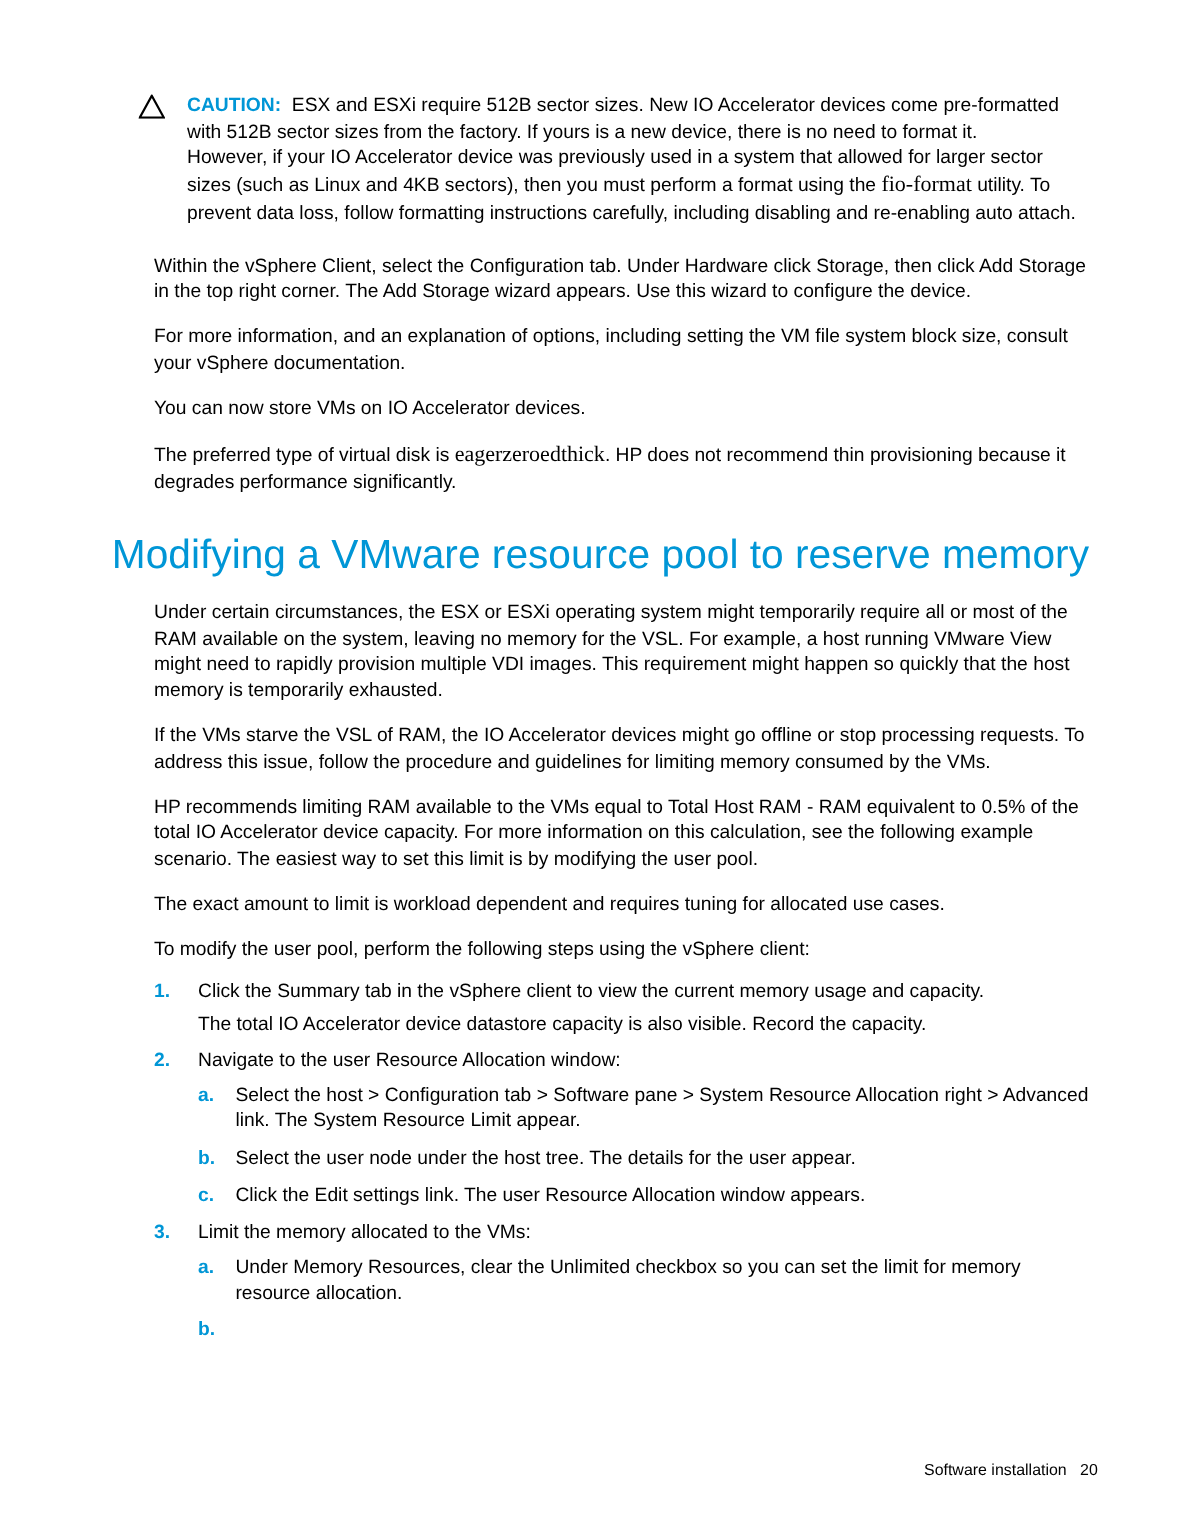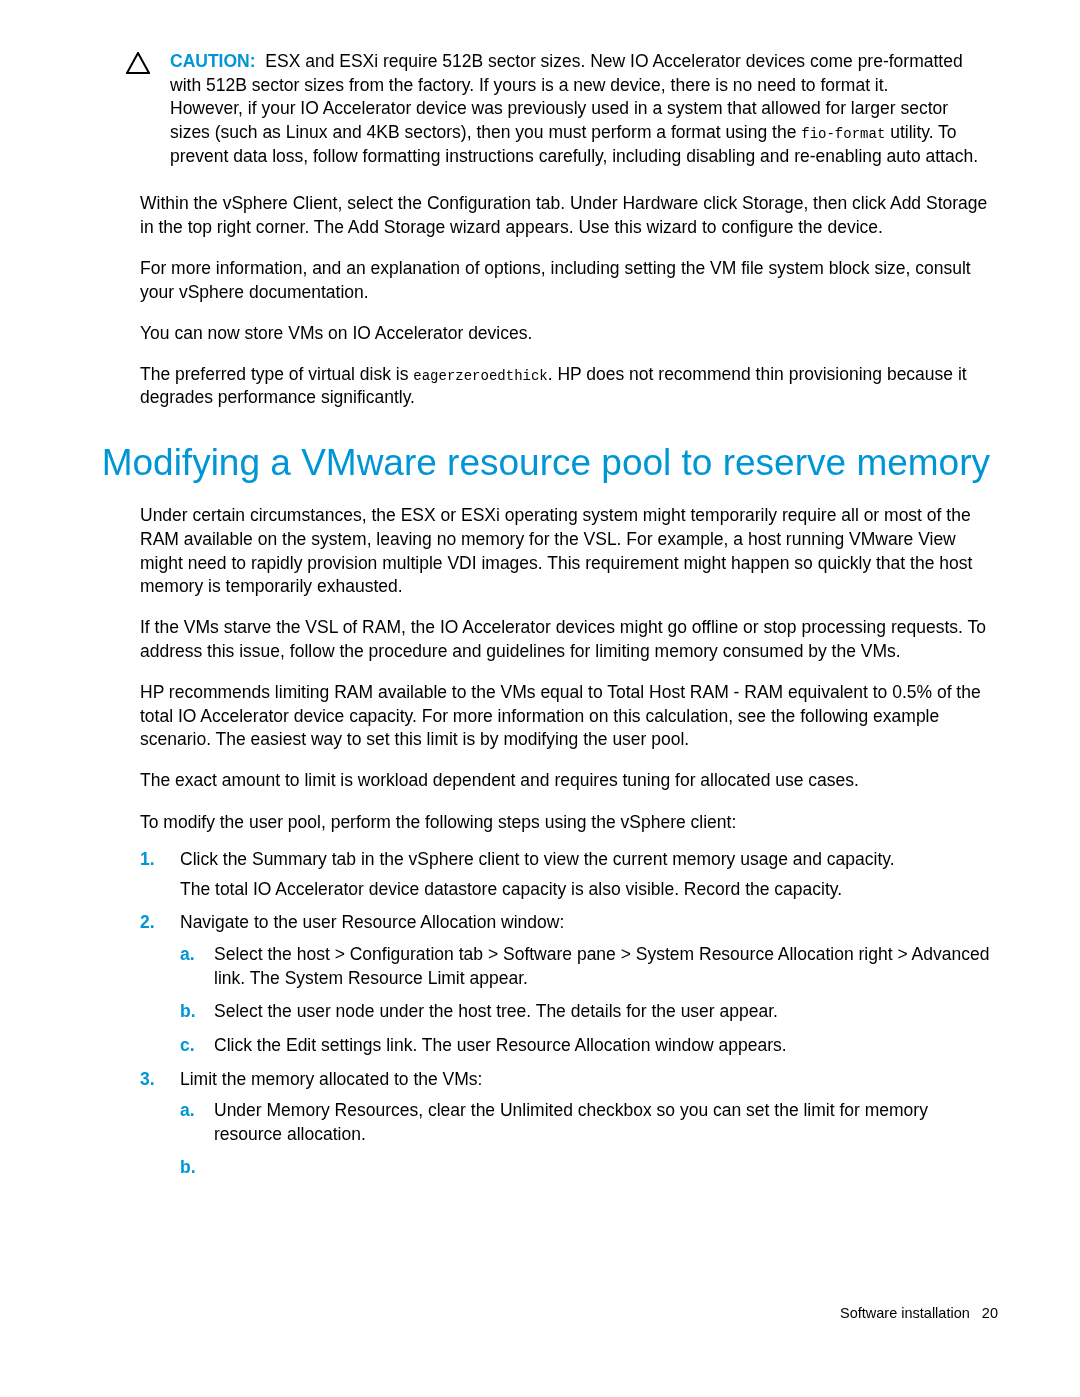--- a/index.html
+++ b/index.html
@@ -7,21 +7,21 @@
     padding: 0;
     background: #ffffff;
     font-family: Arial, Helvetica, sans-serif;
     color: #000000;
   }
   .page {
     width: 1080px;
     height: 1397px;
     position: relative;
     box-sizing: border-box;
-    padding: 50px 80px 60px 80px;
+    padding: 84px 80px 60px 80px;
   }
   .caution-box {
     margin-left: 90px;
     margin-right: 10px;
     position: relative;
     font-size: 17.5px;
     line-height: 1.35;
     margin-bottom: 24px;
   }
   .caution-icon {
@@ -32,22 +32,22 @@
     height: 22px;
   }
   .caution-icon svg {
     display: block;
   }
   .caution-label {
     font-weight: bold;
     color: #0096d6;
   }
   .mono {
-    font-family: Liberation Mono, monospace;
-    font-size: 14px;
+    font-family: Liberation Serif, serif;
+    font-size: 20px;
   }
   .body-para {
     margin-left: 60px;
     margin-right: 10px;
     font-size: 17.5px;
     line-height: 1.35;
     margin-bottom: 14px;
   }
   h1.section-heading {
     color: #0096d6;
@@ -93,21 +93,21 @@
     left: 0;
     top: 0;
     color: #0096d6;
     font-weight: bold;
   }
   .step-sub-para {
     margin-top: 6px;
   }
   .footer {
     position: absolute;
-    bottom: 76px;
+    bottom: 52px;
     right: 82px;
     font-size: 14.5px;
     color: #000;
   }
   strong { font-weight: normal; }
 </style>
 </head>
 <body>
 
 <div class="page">

